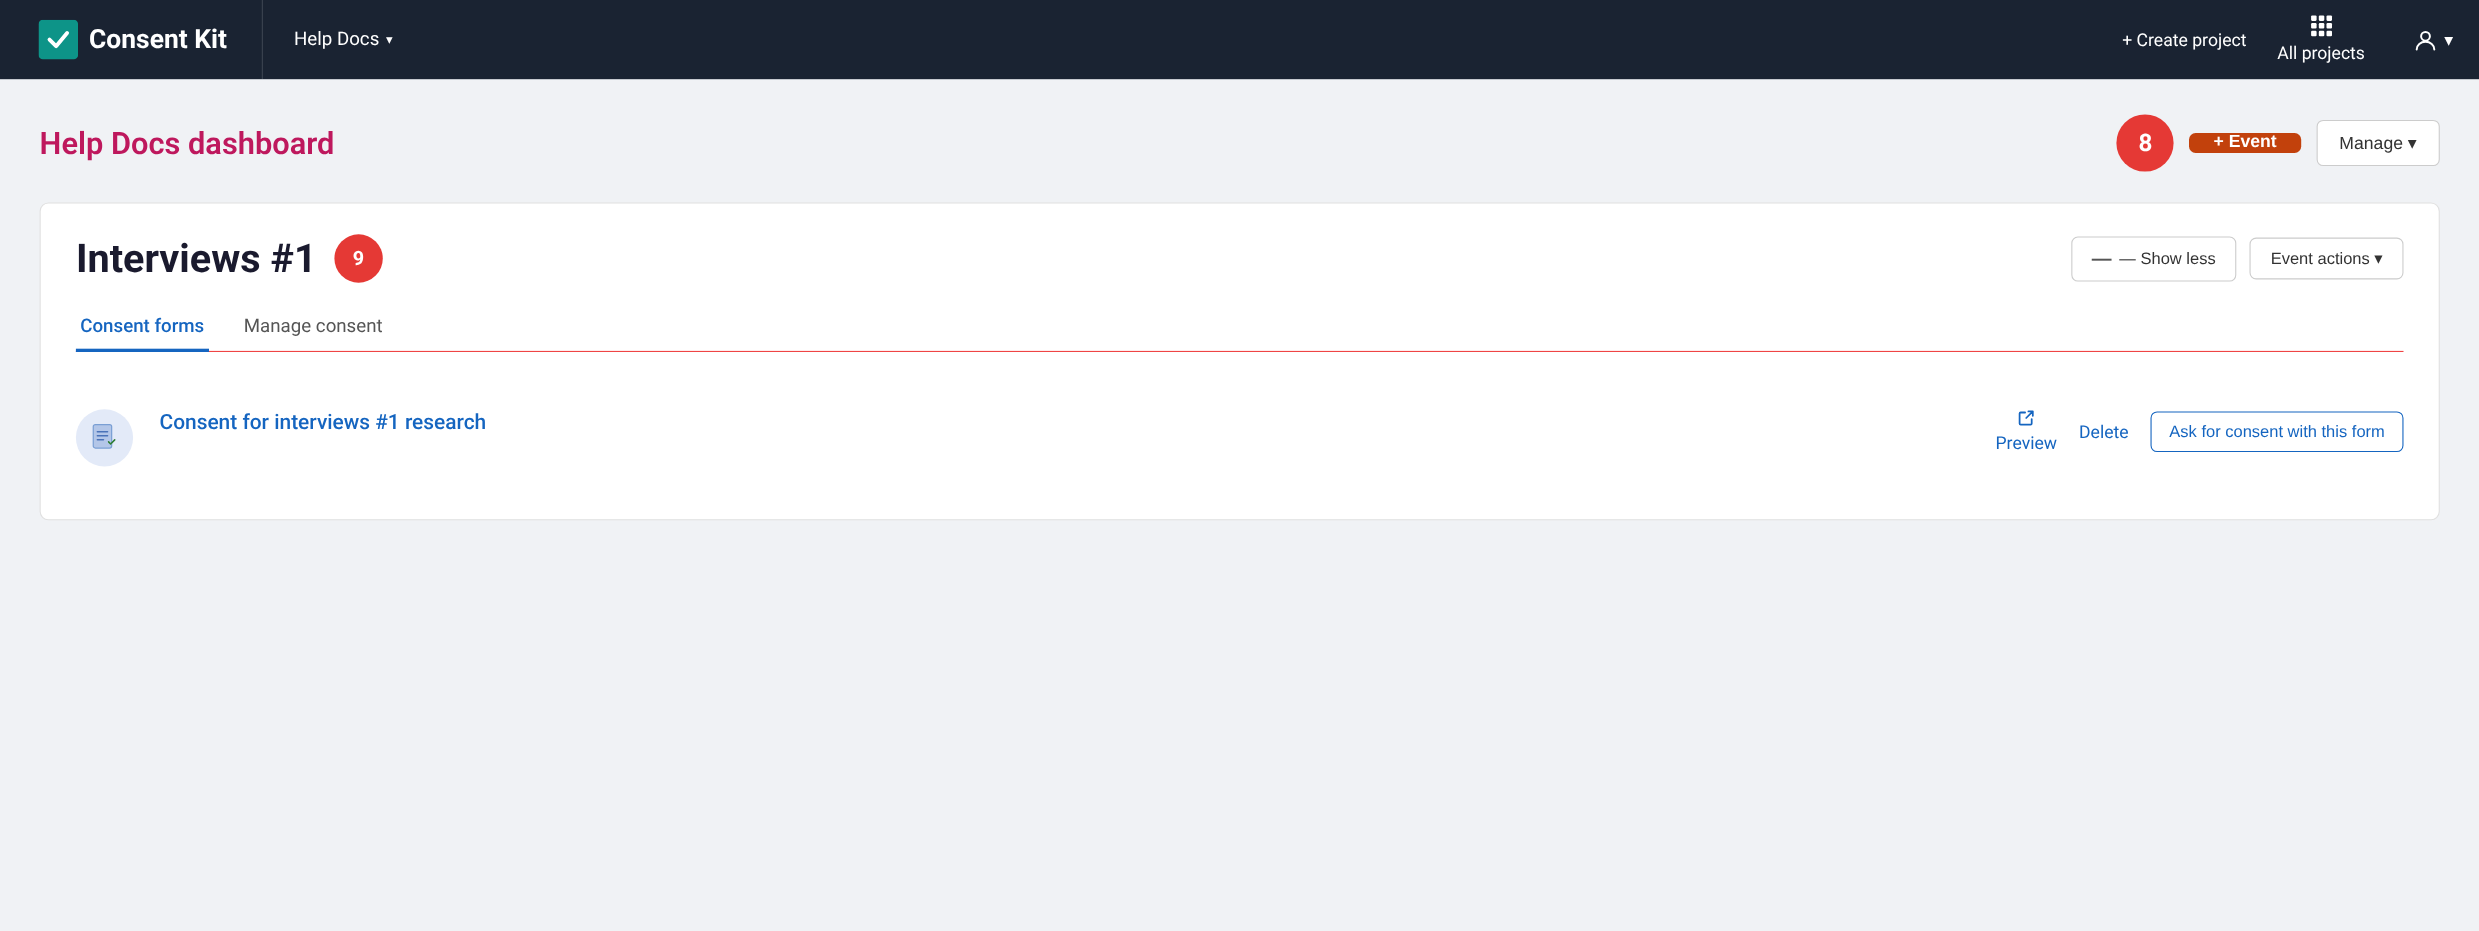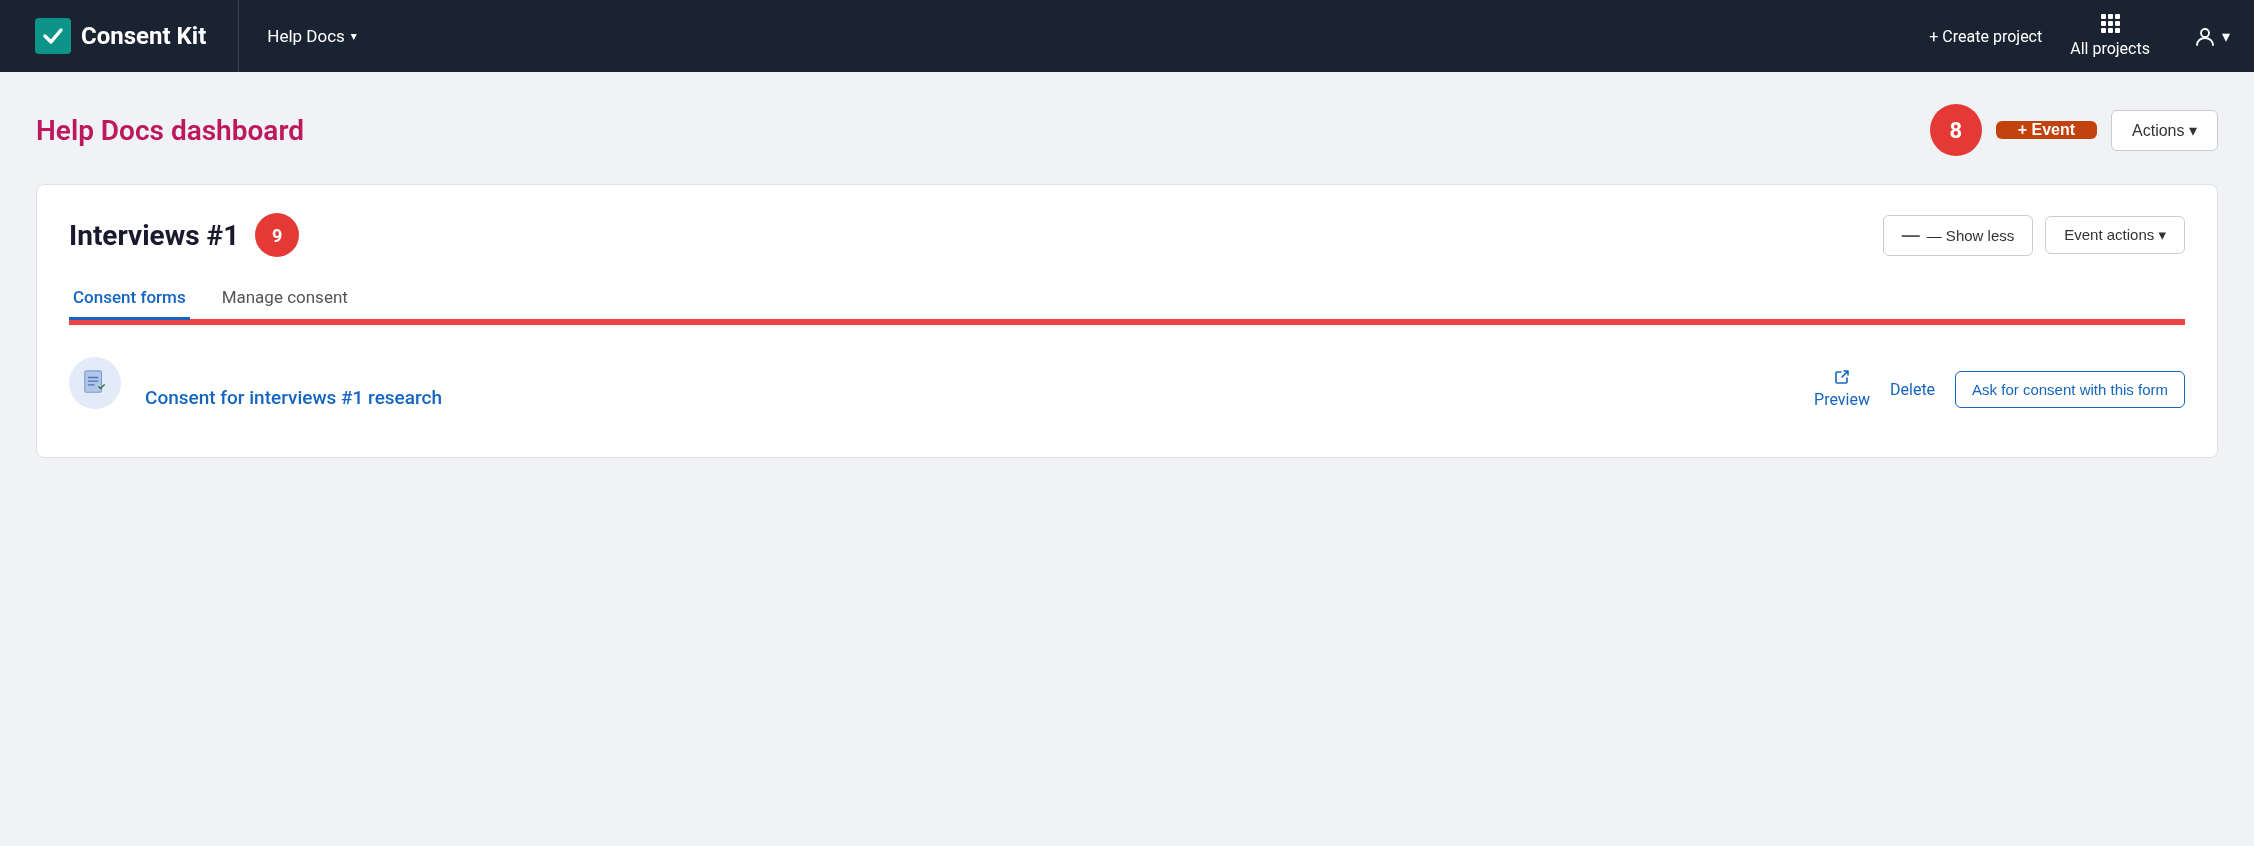--- a/index.html
+++ b/index.html
@@ -193,21 +193,21 @@
       margin-bottom: 20px;
     }
 
     .event-title-group {
       display: flex;
       align-items: center;
       gap: 16px;
     }
 
     .event-title {
-      font-size: 28px;
+      font-size: 36px;
       font-weight: 700;
       color: #1a1a2e;
     }
 
     .badge-red-sm {
       background: #e53935;
       color: white;
       font-size: 18px;
       font-weight: 700;
       width: 44px;
@@ -234,22 +234,22 @@
       cursor: pointer;
       display: flex;
       align-items: center;
       gap: 7px;
     }
 
     
     .tabs {
       display: flex;
       gap: 0;
-      border-bottom: 6px solid #ef4444;
-      margin-bottom: 16px;
+      border-bottom: 1px solid #ef4444;
+      margin-bottom: 36px;
     }
 
     .tab {
       padding: 10px 4px;
       margin-right: 28px;
       font-size: 17px;
       cursor: pointer;
       color: #555;
       border-bottom: 3px solid transparent;
       margin-bottom: -1px;
@@ -257,21 +257,21 @@
 
     .tab.active {
       color: #1565c0;
       border-bottom: 3px solid #1565c0;
       font-weight: 500;
     }
 
     
     .form-row {
       display: flex;
-      align-items: flex-end;
+      align-items: flex-start;
       gap: 24px;
       padding: 16px 0;
     }
 
     .form-icon {
       width: 52px;
       height: 52px;
       border-radius: 50%;
       background: #e3eaf8;
       display: flex;
@@ -373,21 +373,21 @@
   </div>
 </nav>
 
 <div class="page-content">
 
   <div class="page-header">
     <h1 class="page-title">Help Docs dashboard</h1>
     <div class="page-header-actions">
       <div class="badge-red">8</div>
       <button class="btn-primary">+ Event</button>
-      <button class="btn-secondary">Actions ▾</button>
+      <button class="btn-secondary">Manage ▾</button>
     </div>
   </div>
 
   <div class="event-card">
 
     <div class="event-card-header">
       <div class="event-title-group">
         <h2 class="event-title">Interviews #1</h2>
         <div class="badge-red-sm">9</div>
       </div>

